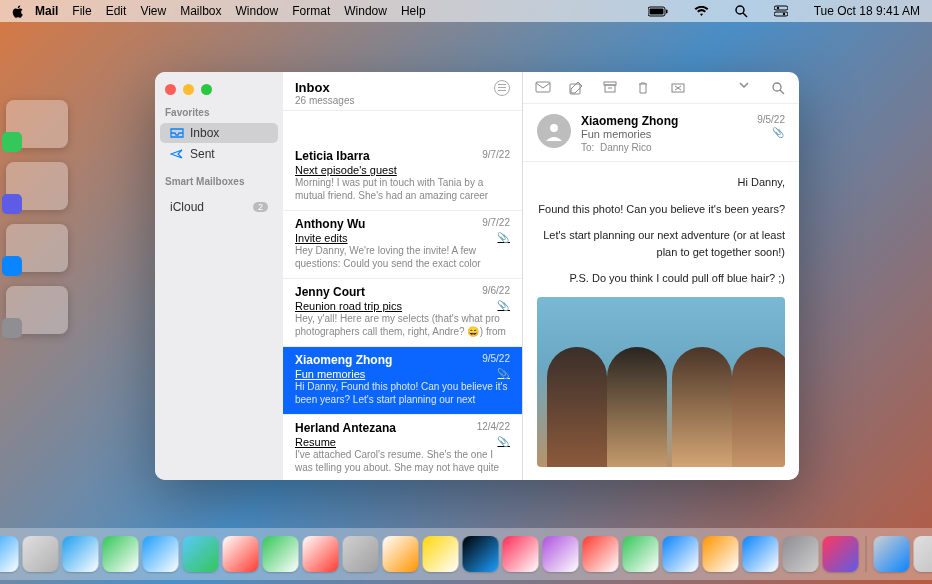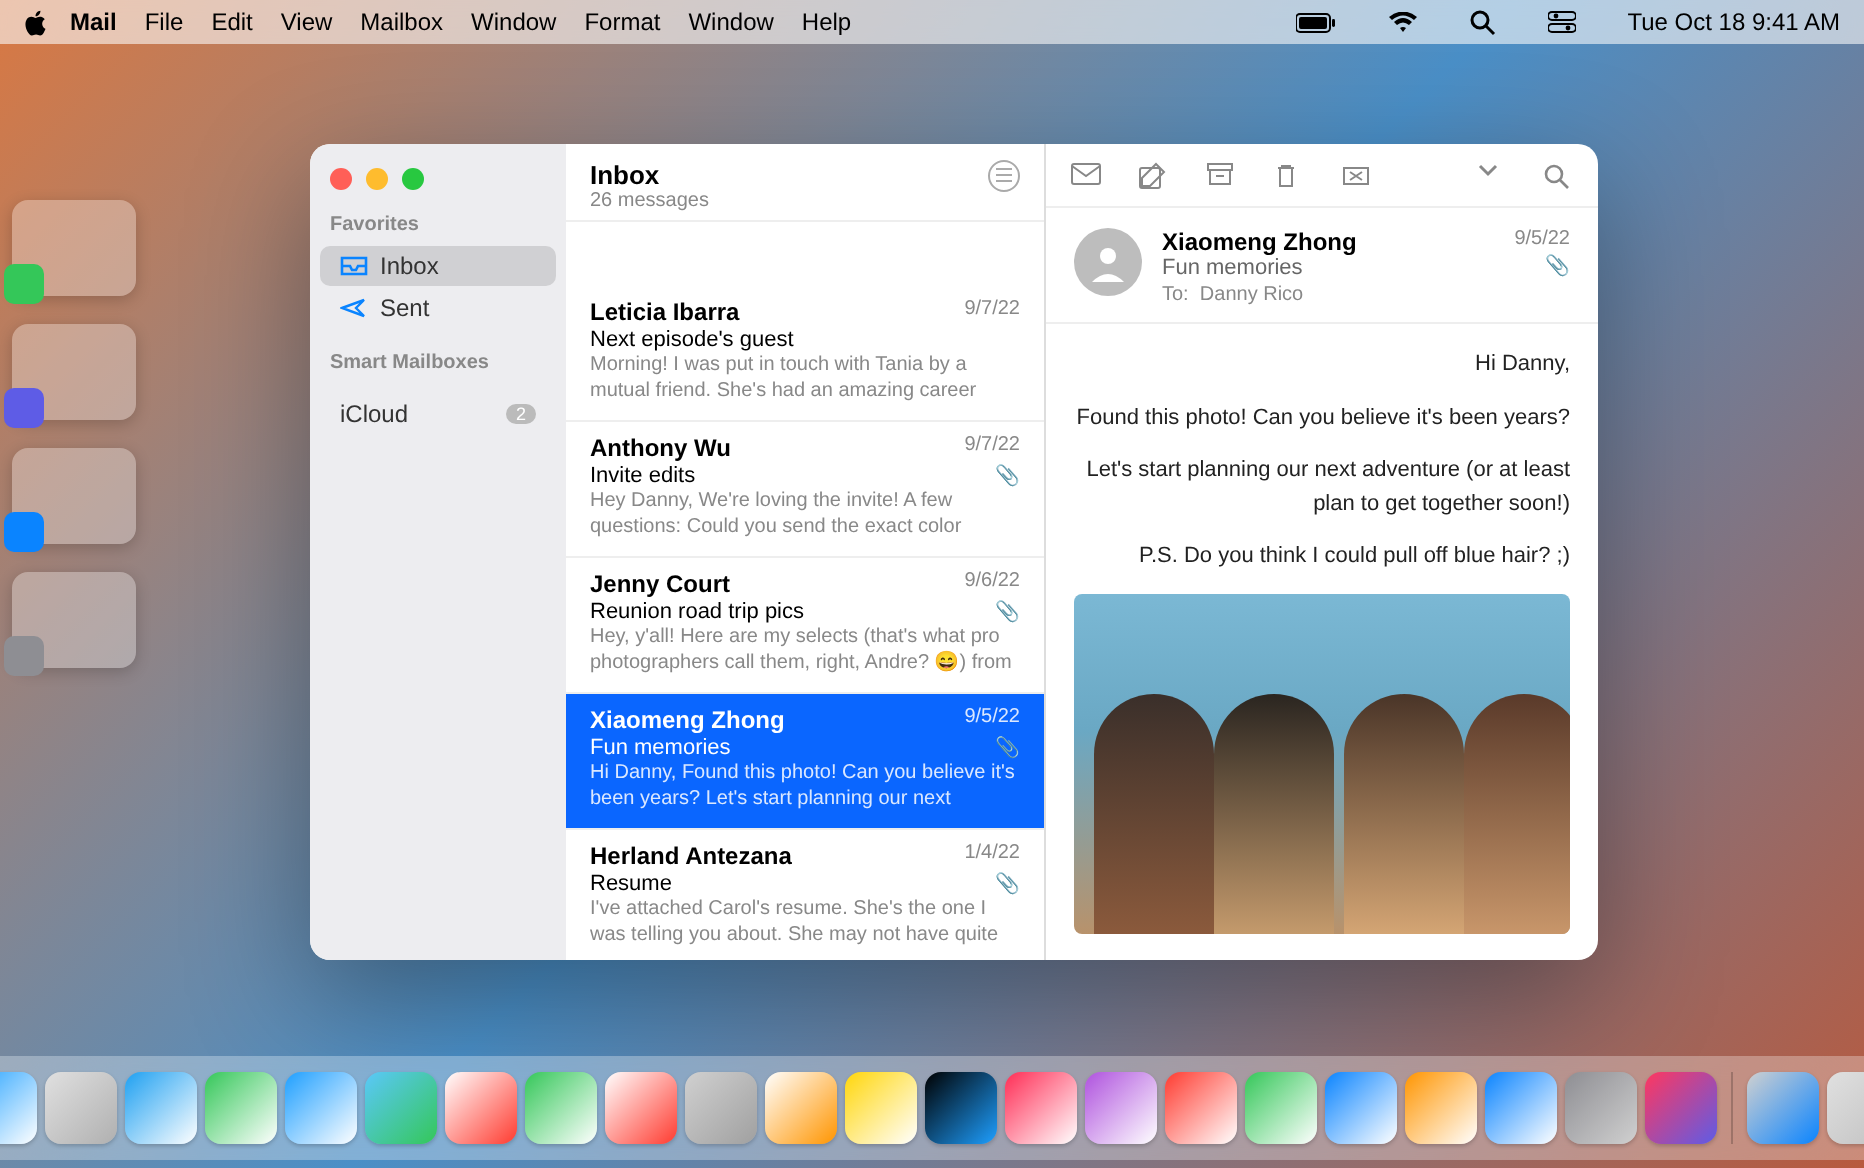--- a/index.html
+++ b/index.html
@@ -33,21 +33,21 @@
 .listhead .t2 { font-size: 10px; color: #888; }
 .listhead .filter { margin-left: auto; width:16px;height:16px;border:1px solid #aaa;border-radius:50%; position:relative;}
 .listhead .filter::after{content:"";position:absolute;left:3px;top:3px;width:8px;height:1px;background:#aaa;box-shadow:0 3px 0 #aaa,0 6px 0 #aaa;}
 .msglist { flex: 1; overflow-y: auto; margin-top: 32px; }
 .msg { padding: 6px 12px 8px; border-bottom: 1px solid #eee; font-size: 11px; cursor: default; }
 .msg.sel { background: #0a66ff; color: #fff; }
 .msg .row1 { display: flex; }
 .msg .sender { font-weight: 600; font-size: 12px; }
 .msg .date { margin-left: auto; font-size: 10px; color: #888; }
 .msg.sel .date { color: #dbe8ff; }
-.msg .subj { font-size: 11px; margin-top: 1px; display:flex; align-items:flex-start;}
+.msg .subj { font-size: 11px; margin-top: 1px; display:flex; align-items:flex-start;text-decoration:underline;}
 .msg .subj .clip { margin-left:auto; font-size:10px; color:#999;}
 .msg.sel .subj .clip{color:#dbe8ff;}
 .msg .prev { font-size: 10px; color: #888; margin-top: 1px; line-height: 1.25; max-height: 2.5em; overflow: hidden; }
 .msg.sel .prev { color: #dbe8ff; }
 .content { flex: 1; display: flex; flex-direction: column; }
 .toolbar { height: 32px; display: flex; align-items: center; gap: 18px; padding: 0 12px; border-bottom: 1px solid #eee; color: #666; }
 .toolbar .tic { width: 16px; height: 14px; display:inline-block; }
 .toolbar .tspacer{flex:1;}
 .msghead { padding: 10px 14px 8px; border-bottom: 1px solid #eee; display:flex; gap:10px; position:relative;}
 .avatar{width:34px;height:34px;border-radius:50%;background:#bdbdbd;display:flex;align-items:center;justify-content:center;color:#fff;font-size:16px;}
@@ -203,21 +203,21 @@
           </div>
           <div class="subj">
             <span>Fun memories</span>
             <span class="clip">📎</span>
           </div>
           <div class="prev">Hi Danny, Found this photo! Can you believe it's been years? Let's start planning our next adventure (or at least pl...</div>
         </div>
         <div class="msg">
           <div class="row1">
             <span class="sender">Herland Antezana</span>
-            <span class="date">1/4/22</span>
+            <span class="date">12/4/22</span>
           </div>
           <div class="subj">
             <span>Resume</span>
             <span class="clip">📎</span>
           </div>
           <div class="prev">I've attached Carol's resume. She's the one I was telling you about. She may not have quite as much experience as you'r...</div>
         </div>
         <div class="msg">
           <div class="row1">
             <span class="sender">Nisha Kumar</span>

